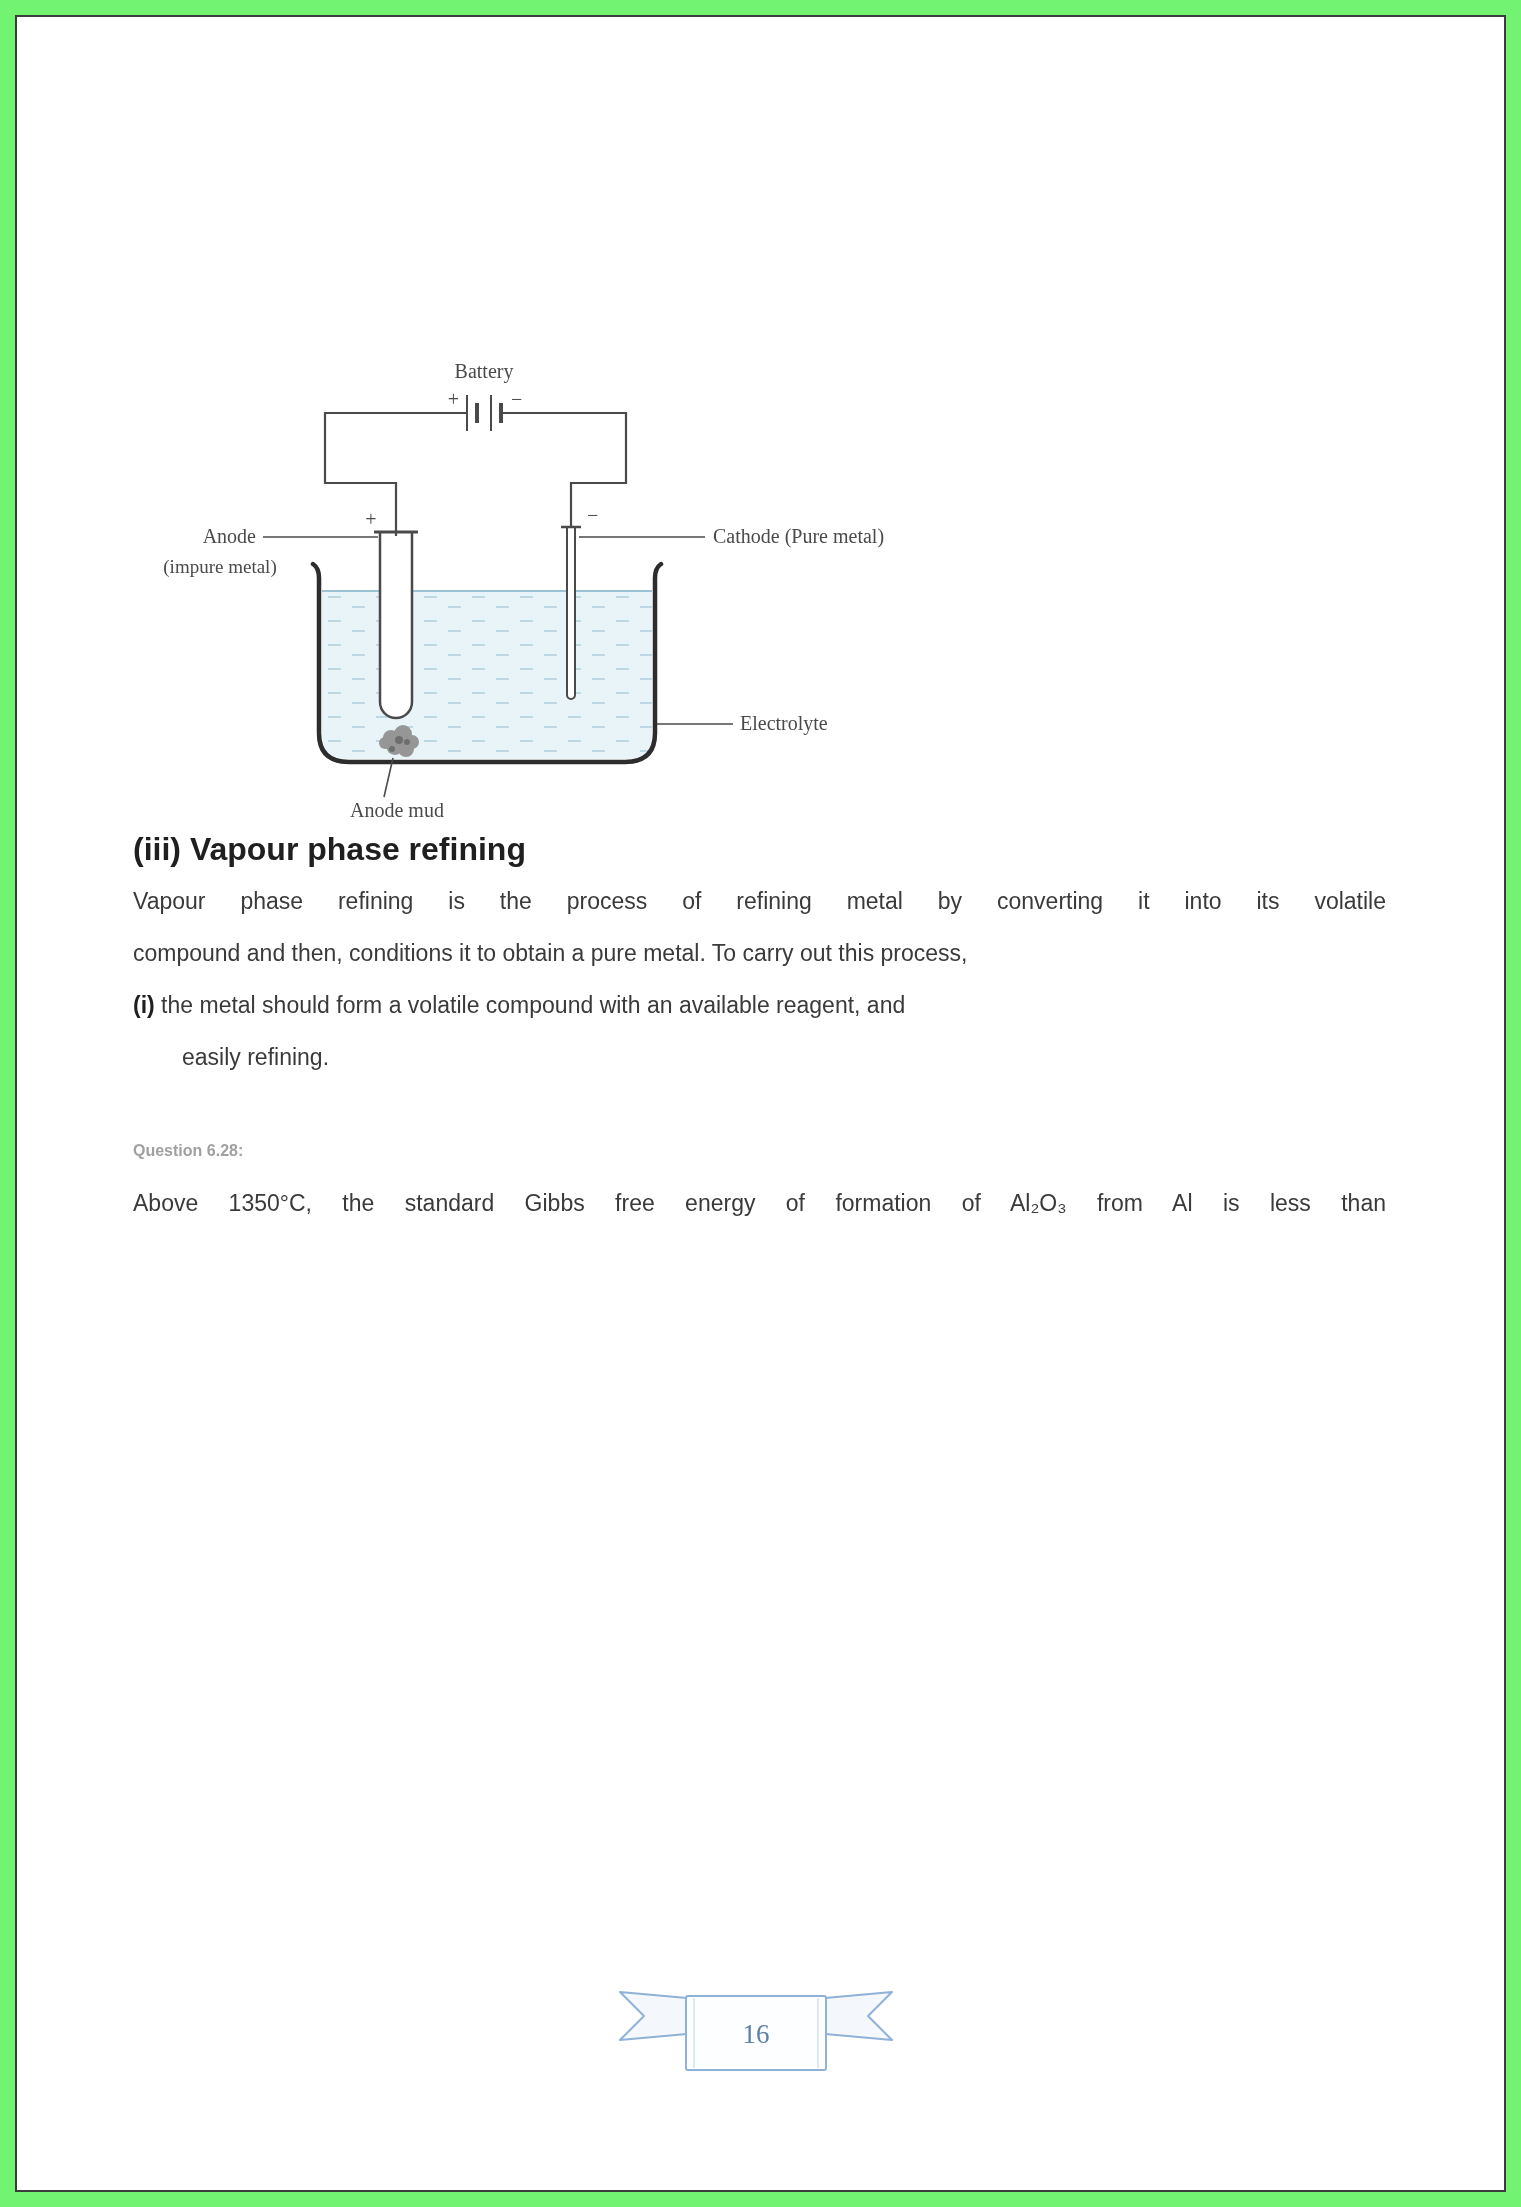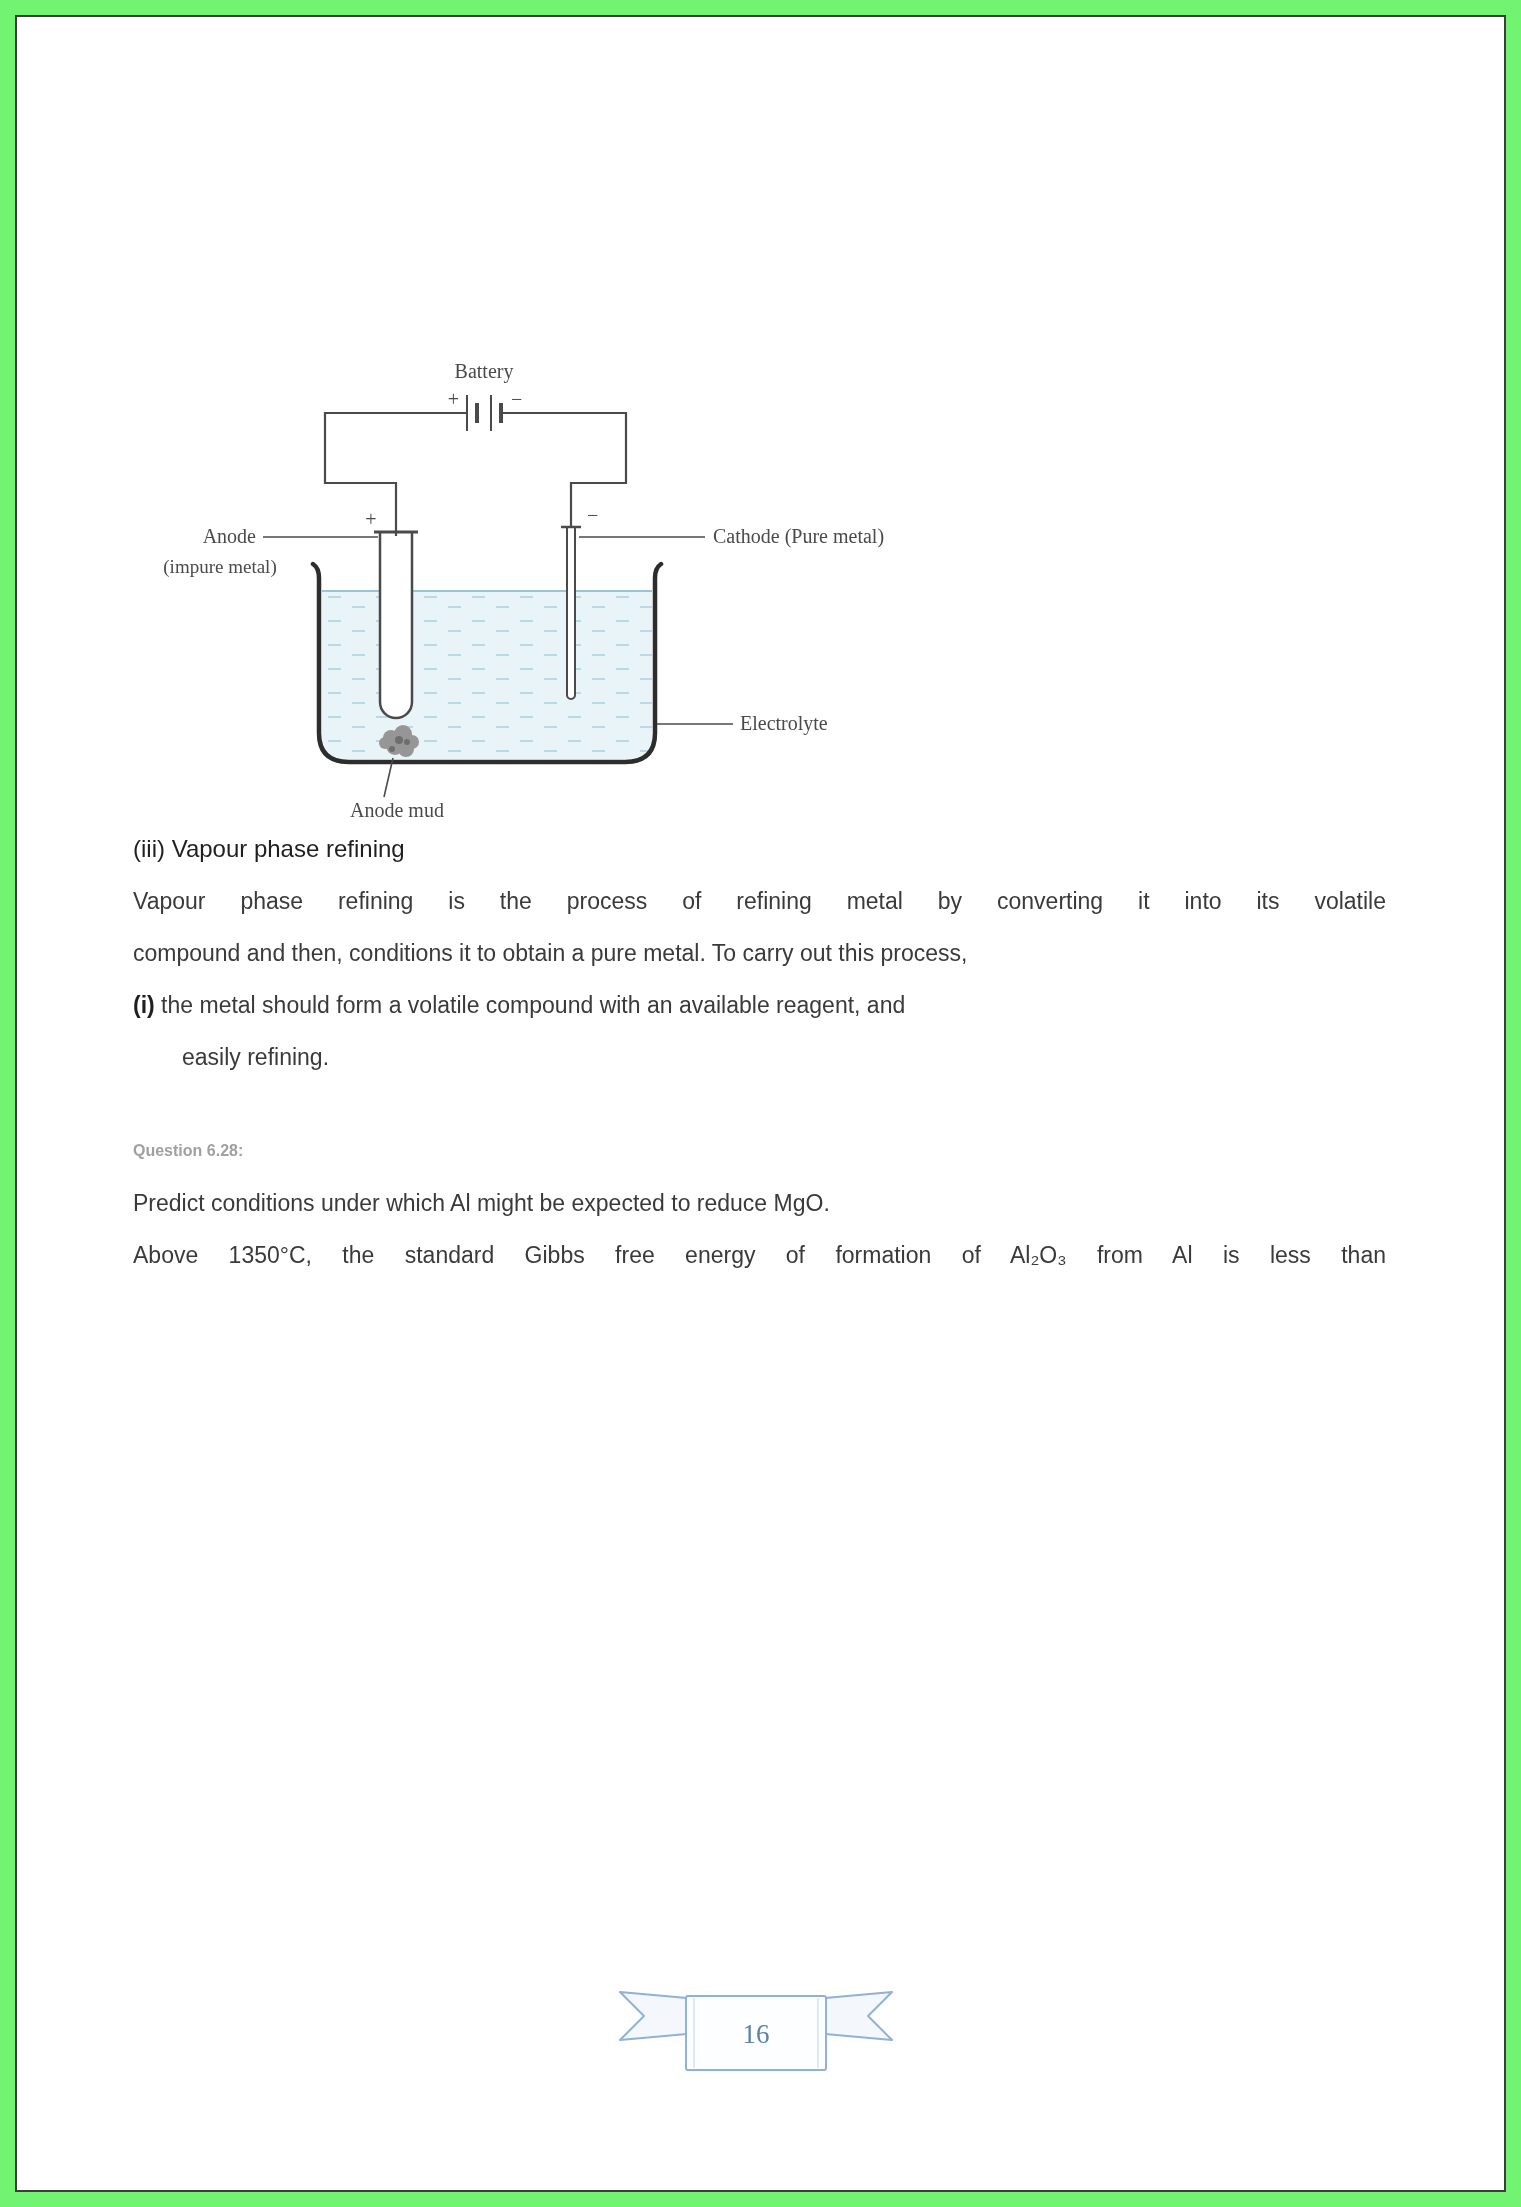--- a/index.html
+++ b/index.html
@@ -15,21 +15,21 @@
   .diagram text{font-family:"Liberation Serif","DejaVu Serif",serif;fill:#4a4a4a;}
 
   
   .content{
     position:absolute;left:133px;top:823px;width:1253px;
     font-size:23px;line-height:52px;color:#3a3a3a;
   }
   .content p{margin:0;}
   .line{display:block;}
   .jline{display:block;text-align:justify;text-align-last:justify;}
-  .heading{font-weight:normal;color:#1f1f1f;font-size:24px;}
+  .heading{font-weight:bold;color:#1f1f1f;font-size:32px;}
   .q-label{font-weight:bold;color:#a0a0a0;font-size:16px;margin-top:42px !important;}
   .ii-line2{display:block;padding-left:49px;}
   .tab{display:inline-block;width:28px;}
   b{color:#1f1f1f;}
 
   
   .ribbon{position:absolute;left:606px;top:1985px;width:300px;height:96px;}
   .ribbon text{font-family:"Liberation Serif","DejaVu Serif",serif;fill:#5d80a8;font-size:27px;}
 </style>
 </head>
@@ -112,23 +112,20 @@
   <p>
     <span class="line"><b>(i)</b> <span>the metal should form a volatile compound with an available reagent, and</span></span>
   </p>
   <p>
     <span class="ii-line2">easily refining.</span>
   </p>
   <p class="q-label">
     <span class="line">Question 6.28:</span>
   </p>
   <p>
-    <span class="line">Predict conditions under which Al might be expected to reduce MgO.</span>
-  </p>
-  <p>
     <span class="jline">Above 1350°C, the standard Gibbs free energy of formation of Al₂O₃ from Al is less than</span>
   </p>
 </div>
 
 <svg class="ribbon" viewBox="0 0 300 96" xmlns="http://www.w3.org/2000/svg">
   <path d="M 92,14 L 14,7 L 38,31 L 14,55 L 92,48 Z" fill="#f4f8fc" stroke="#8fb2d6" stroke-width="2" stroke-linejoin="round"></path>
   <path d="M 208,14 L 286,7 L 262,31 L 286,55 L 208,48 Z" fill="#f4f8fc" stroke="#8fb2d6" stroke-width="2" stroke-linejoin="round"></path>
   <rect x="80" y="11" width="140" height="74" rx="2" fill="#fdfeff" stroke="#8fb2d6" stroke-width="2"></rect>
   <line x1="88" y1="13" x2="88" y2="83" stroke="#dde9f4" stroke-width="2"></line>
   <line x1="212" y1="13" x2="212" y2="83" stroke="#dde9f4" stroke-width="2"></line>

